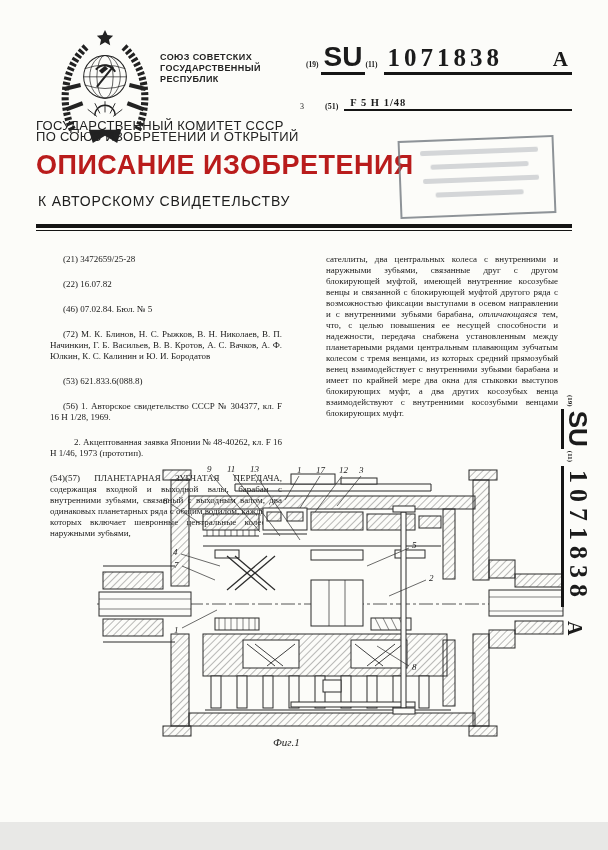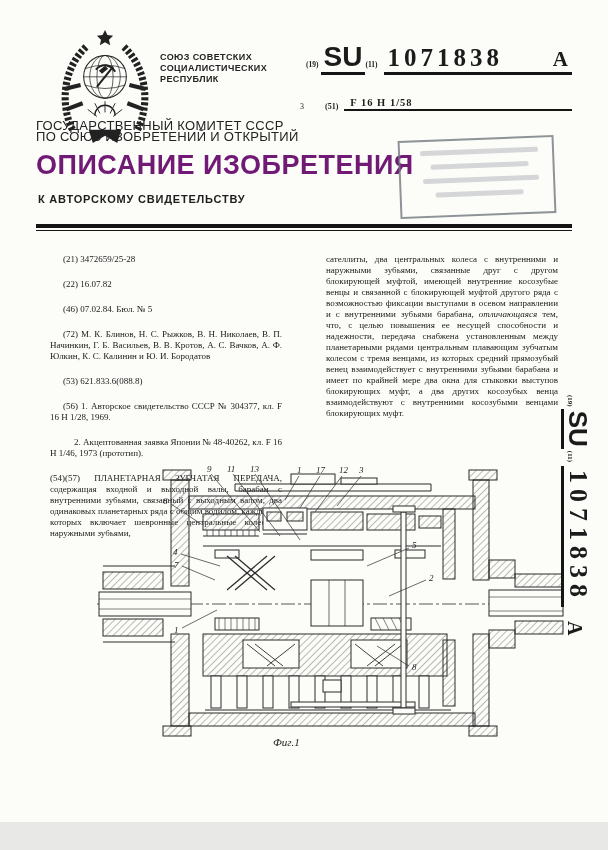--- a/index.html
+++ b/index.html
@@ -20,23 +20,23 @@
   .numwrap{flex:1;display:flex;justify-content:space-between;align-items:flex-end;
          border-bottom:3px solid #151515;margin-left:4px;padding:0 4px;}
   .numwrap .num{font-size:25px;font-weight:700;letter-spacing:4px;line-height:28px;}
   .numwrap .kind{font-size:21px;font-weight:700;line-height:26px;}
   .ipc-row{position:absolute;left:300px;top:97px;width:272px;display:flex;align-items:flex-end;}
   .ipc-row .series{font-size:8px;margin-right:1px;}
   .ipc-row .code{font-size:8px;font-weight:700;margin-right:6px;margin-left:20px;}
   .ipcwrap{flex:1;border-bottom:2px solid #151515;font-size:10.5px;font-weight:700;
          letter-spacing:1px;padding:0 0 1px 6px;}
   .title-main{position:absolute;left:36px;top:150px;font-family:"Liberation Sans",sans-serif;
-         font-weight:700;font-size:27px;letter-spacing:.5px;color:#701a75;}
+         font-weight:700;font-size:27px;letter-spacing:.5px;color:#b91c1c;}
   .title-sub{position:absolute;left:38px;top:193px;font-family:"Liberation Sans",sans-serif;
-         font-weight:700;font-size:11px;letter-spacing:.8px;color:#1d1d1d;}
+         font-weight:400;font-size:14px;letter-spacing:.8px;color:#1d1d1d;}
   .stamp{position:absolute;left:399px;top:138px;width:152px;height:74px;
          border:2px solid #737a80;transform:rotate(-2.2deg);opacity:.8;}
   .stamp i{display:block;height:5px;background:#979ca5;opacity:.5;filter:blur(.7px);
          margin:9px 14px 0 20px;border-radius:2px;}
   .stamp i:nth-child(2){margin-left:30px;margin-right:24px;}
   .stamp i:nth-child(3){margin-left:22px;}
   .stamp i:nth-child(4){margin-left:34px;margin-right:30px;}
   .rule{position:absolute;left:36px;top:224px;width:536px;height:2px;
          border-top:4px solid #141414;border-bottom:1px solid #141414;}
   
@@ -91,21 +91,21 @@
       <line x1="12" y1="80" x2="28" y2="74" stroke-width="4"></line>
       <line x1="10" y1="60" x2="26" y2="56" stroke-width="4"></line>
       <line x1="88" y1="80" x2="72" y2="74" stroke-width="4"></line>
       <line x1="90" y1="60" x2="74" y2="56" stroke-width="4"></line>
       <path d="M34,100 L66,100 L62,113 L50,106 L38,113 Z" fill="#222" stroke="none"></path>
     </g>
   </svg>
 
   <div class="union">
     <div>СОЮЗ СОВЕТСКИХ</div>
-    <div>СОЦИАЛИСТИЧЕСКИХ</div>
+    <div>ГОСУДАРСТВЕННЫЙ</div>
     <div>РЕСПУБЛИК</div>
   </div>
 
   <div class="committee">
     <div>ГОСУДАРСТВЕННЫЙ КОМИТЕТ СССР</div>
     <div>ПО СОЮЗ ИЗОБРЕТЕНИЙ И ОТКРЫТИЙ</div>
   </div>
 
   <div class="doc-id">
     <span class="code">(19)</span>
@@ -113,21 +113,21 @@
     <span class="code">(11)</span>
     <span class="numwrap">
       <span class="num">1071838</span>
       <span class="kind">А</span>
     </span>
   </div>
 
   <div class="ipc-row">
     <span class="series">3</span>
     <span class="code">(51)</span>
-    <span class="ipcwrap">F 16 H 1/58</span>
+    <span class="ipcwrap">F 5 H 1/48</span>
   </div>
 
   <div class="title-main">ОПИСАНИЕ ИЗОБРЕТЕНИЯ</div>
   <div class="title-sub">К АВТОРСКОМУ СВИДЕТЕЛЬСТВУ</div>
 
   <div class="stamp">
       <i></i>
       <i></i>
       <i></i>
       <i></i>

